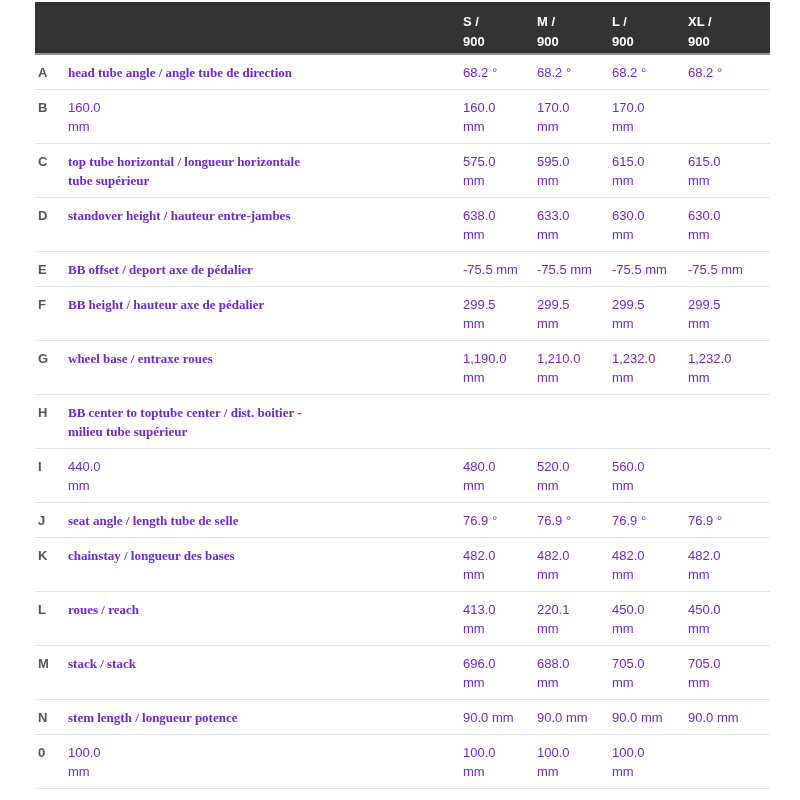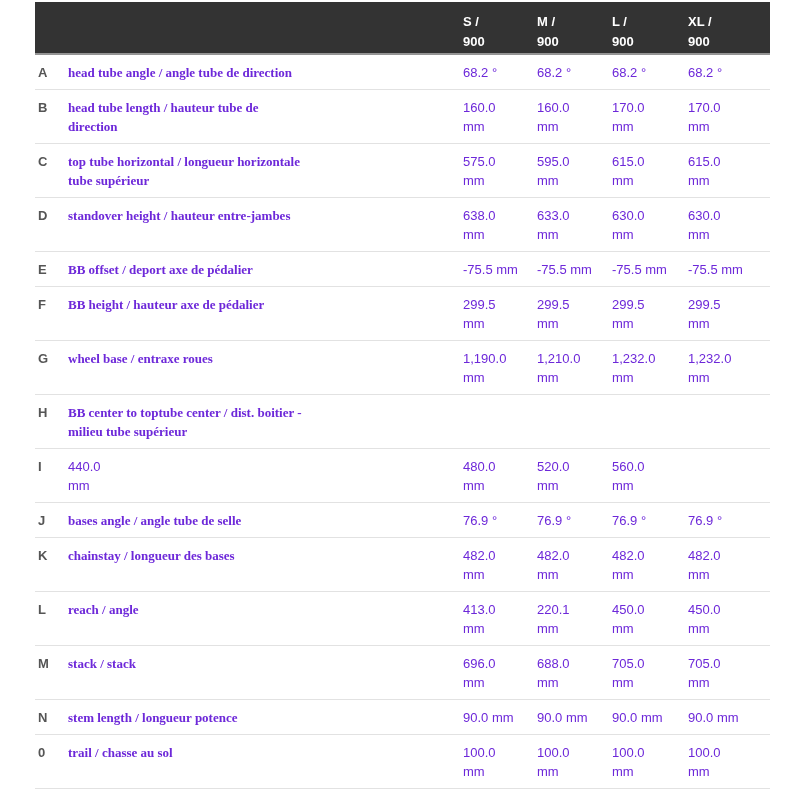--- a/index.html
+++ b/index.html
@@ -78,22 +78,20 @@
     <div class="cell-letter">A</div>
     <div class="cell-label">head tube angle / angle tube de direction</div>
     <div class="cell-value">68.2 °</div>
     <div class="cell-value">68.2 °</div>
     <div class="cell-value">68.2 °</div>
     <div class="cell-value">68.2 °</div>
   </div>
 
   <div class="grid-row trow">
     <div class="cell-letter">B</div>
-    <div class="cell-label">head tube length / hauteur tube de
-direction</div>
     <div class="cell-value">160.0
 mm</div>
     <div class="cell-value">160.0
 mm</div>
     <div class="cell-value">170.0
 mm</div>
     <div class="cell-value">170.0
 mm</div>
   </div>
 
@@ -176,21 +174,21 @@
     <div class="cell-value">480.0
 mm</div>
     <div class="cell-value">520.0
 mm</div>
     <div class="cell-value">560.0
 mm</div>
   </div>
 
   <div class="grid-row trow">
     <div class="cell-letter">J</div>
-    <div class="cell-label">bases angle / angle tube de selle</div>
+    <div class="cell-label">seat angle / length tube de selle</div>
     <div class="cell-value">76.9 °</div>
     <div class="cell-value">76.9 °</div>
     <div class="cell-value">76.9 °</div>
     <div class="cell-value">76.9 °</div>
   </div>
 
   <div class="grid-row trow">
     <div class="cell-letter">K</div>
     <div class="cell-label">chainstay / longueur des bases</div>
     <div class="cell-value">482.0
@@ -198,21 +196,21 @@
     <div class="cell-value">482.0
 mm</div>
     <div class="cell-value">482.0
 mm</div>
     <div class="cell-value">482.0
 mm</div>
   </div>
 
   <div class="grid-row trow">
     <div class="cell-letter">L</div>
-    <div class="cell-label">reach / angle</div>
+    <div class="cell-label">roues / reach</div>
     <div class="cell-value">413.0
 mm</div>
     <div class="cell-value">220.1
 mm</div>
     <div class="cell-value">450.0
 mm</div>
     <div class="cell-value">450.0
 mm</div>
   </div>
 
@@ -233,21 +231,20 @@
     <div class="cell-letter">N</div>
     <div class="cell-label">stem length / longueur potence</div>
     <div class="cell-value">90.0 mm</div>
     <div class="cell-value">90.0 mm</div>
     <div class="cell-value">90.0 mm</div>
     <div class="cell-value">90.0 mm</div>
   </div>
 
   <div class="grid-row trow">
     <div class="cell-letter">0</div>
-    <div class="cell-label">trail / chasse au sol</div>
     <div class="cell-value">100.0
 mm</div>
     <div class="cell-value">100.0
 mm</div>
     <div class="cell-value">100.0
 mm</div>
     <div class="cell-value">100.0
 mm</div>
   </div>
 

